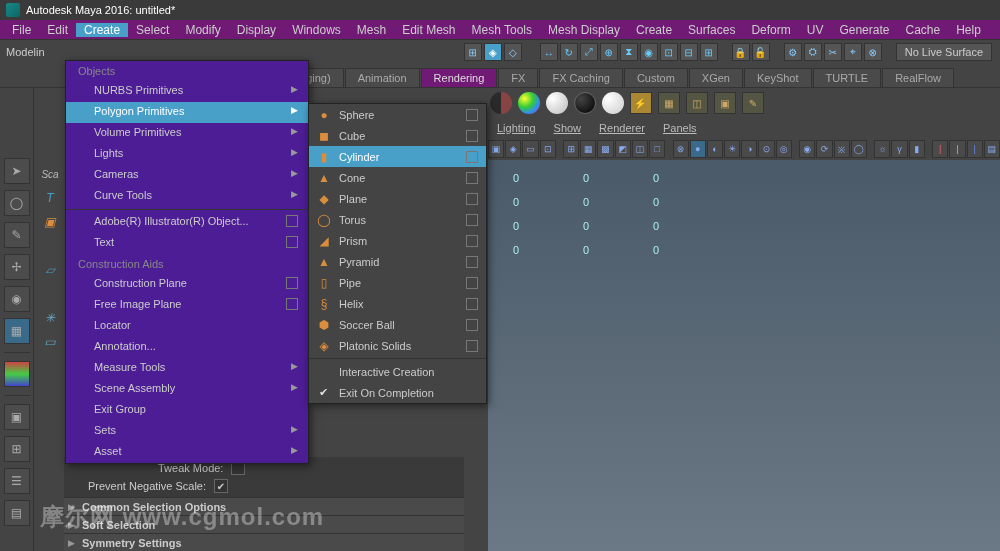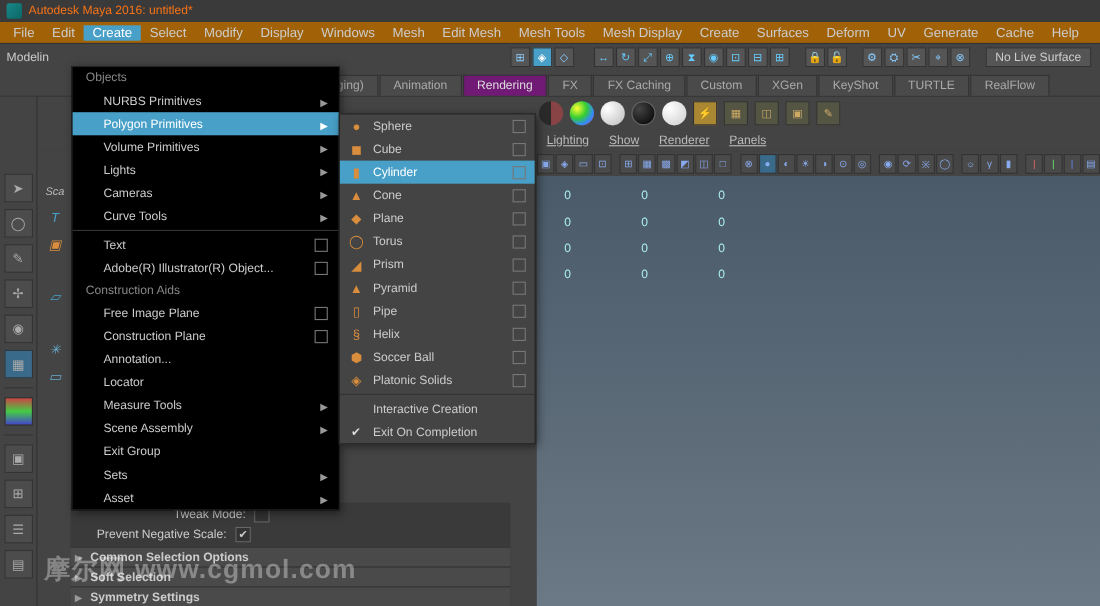--- a/index.html
+++ b/index.html
@@ -1,23 +1,23 @@
 <!DOCTYPE html>
 <html><head>
 <meta charset="utf-8">
 <style>
 * { margin: 0; padding: 0; box-sizing: border-box; font-family: "Segoe UI", Tahoma, sans-serif; font-size: 11px; }
 body { background: #444444; width: 1000px; height: 551px; overflow: hidden; color: #bbb; position: relative; }
 
 
-.title-bar { background: #3a3a3a; height: 20px; display: flex; align-items: center; padding: 0 6px; color: #f97316; font-size: 12px; }
+.title-bar { background: #3a3a3a; height: 20px; display: flex; align-items: center; padding: 0 6px; color: #ffffff; font-size: 12px; }
 .title-bar .logo { width: 14px; height: 14px; background: linear-gradient(135deg,#1a8888,#0b6666); margin-right: 6px; border-radius: 2px; }
 
 
-.menu-bar { background: #a16207; height: 20px; display: flex; align-items: center; padding: 0 4px; border-bottom: 1px solid #333; }
+.menu-bar { background: #701a75; height: 20px; display: flex; align-items: center; padding: 0 4px; border-bottom: 1px solid #333; }
 .menu-bar span { padding: 0 8px; color: #ccc; cursor: default; font-size: 12px; }
 .menu-bar span.active { background: #48a0c8; color: #fff; }
 
 
 .shelf-row { background: #444; height: 24px; display: flex; align-items: center; padding-left: 6px; }
 .shelf-label { color: #ccc; padding-right: 10px; font-size: 11px; }
 .shelf-icons { margin-left: auto; display: flex; gap: 2px; padding-right: 8px; align-items: center; }
 .tool-btn { width: 18px; height: 18px; background: #555; border: 1px solid #333; display:inline-flex;align-items:center;justify-content:center; font-size:10px; color:#8cf; }
 .tool-btn.hl { background: #48a0c8; color:#fff; }
 .no-live { background:#555; color:#ccc; padding:2px 8px; border:1px solid #333; font-size:11px; }
@@ -49,23 +49,23 @@
 .vp-grid .row { display:flex; gap:50px; color:#9cf; font-size:11px; margin-bottom:12px; }
 .vp-grid .row span { width:20px; text-align:center; color:#aee; }
 
 
 .left-tools { position:absolute; left:0; top:88px; width:34px; bottom:0; background:#444; border-right:1px solid #333; display:flex; flex-direction:column; align-items:center; padding-top:70px; gap:6px; }
 .lt-btn { width:26px; height:26px; background:#4c4c4c; border:1px solid #333; display:flex; align-items:center; justify-content:center; color:#aaa; font-size:12px; }
 .lt-btn.sel { background:#3a6a8a; }
 .lt-sep { height:1px; width:26px; background:#333; margin:2px 0; }
 
 
-.drop-menu { position:absolute; left:65px; top:60px; width:244px; background:#000000; border:1px solid #222; box-shadow:2px 2px 8px rgba(0,0,0,.5); z-index:50; }
+.drop-menu { position:absolute; left:65px; top:60px; width:244px; background:#4c1d95; border:1px solid #222; box-shadow:2px 2px 8px rgba(0,0,0,.5); z-index:50; }
 .drop-menu .hdr { color:#888; padding:4px 12px; font-size:11px; }
-.drop-menu .item { display:flex; align-items:flex-end; padding:3px 10px 4px 28px; color:#ccc; position:relative; height:21px; }
+.drop-menu .item { display:flex; align-items:flex-start; padding:3px 10px 18px 28px; color:#ccc; position:relative; height:21px; }
 .drop-menu .item.hl { background:#48a0c8; color:#fff; }
 .drop-menu .item .arrow { margin-left:auto; font-size:9px; color:#999; }
 .drop-menu .item.hl .arrow { color:#fff; }
 .drop-menu .item .box { margin-left:auto; width:12px; height:12px; border:1px solid #777; }
 .drop-menu .sep { height:1px; background:#333; margin:2px 0; }
 
 
 .sub-menu { position:absolute; left:308px; top:103px; width:179px; background:#444; border:1px solid #222; box-shadow:2px 2px 8px rgba(0,0,0,.5); z-index:60; }
 .sub-menu .item { display:flex; align-items:center; padding:3px 8px 3px 30px; color:#ccc; position:relative; height:21px; }
 .sub-menu .item.hl { background:#48a0c8; color:#fff; }
@@ -288,41 +288,41 @@
   <div class="item">
       <span>Cameras</span>
       <span class="arrow">▶</span>
     </div>
   <div class="item">
       <span>Curve Tools</span>
       <span class="arrow">▶</span>
     </div>
   <div class="sep"></div>
   <div class="item">
+      <span>Adobe(R) Illustrator(R) Object...</span>
+      <span class="box"></span>
+    </div>
+  <div class="item">
       <span>Text</span>
       <span class="box"></span>
     </div>
-  <div class="item">
-      <span>Adobe(R) Illustrator(R) Object...</span>
-      <span class="box"></span>
-    </div>
   <div class="hdr">Construction Aids</div>
   <div class="item">
+      <span>Construction Plane</span>
+      <span class="box"></span>
+    </div>
+  <div class="item">
       <span>Free Image Plane</span>
       <span class="box"></span>
     </div>
   <div class="item">
-      <span>Construction Plane</span>
-      <span class="box"></span>
+      <span>Locator</span>
     </div>
   <div class="item">
       <span>Annotation...</span>
-    </div>
-  <div class="item">
-      <span>Locator</span>
     </div>
   <div class="item">
       <span>Measure Tools</span>
       <span class="arrow">▶</span>
     </div>
   <div class="item">
       <span>Scene Assembly</span>
       <span class="arrow">▶</span>
     </div>
   <div class="item">

